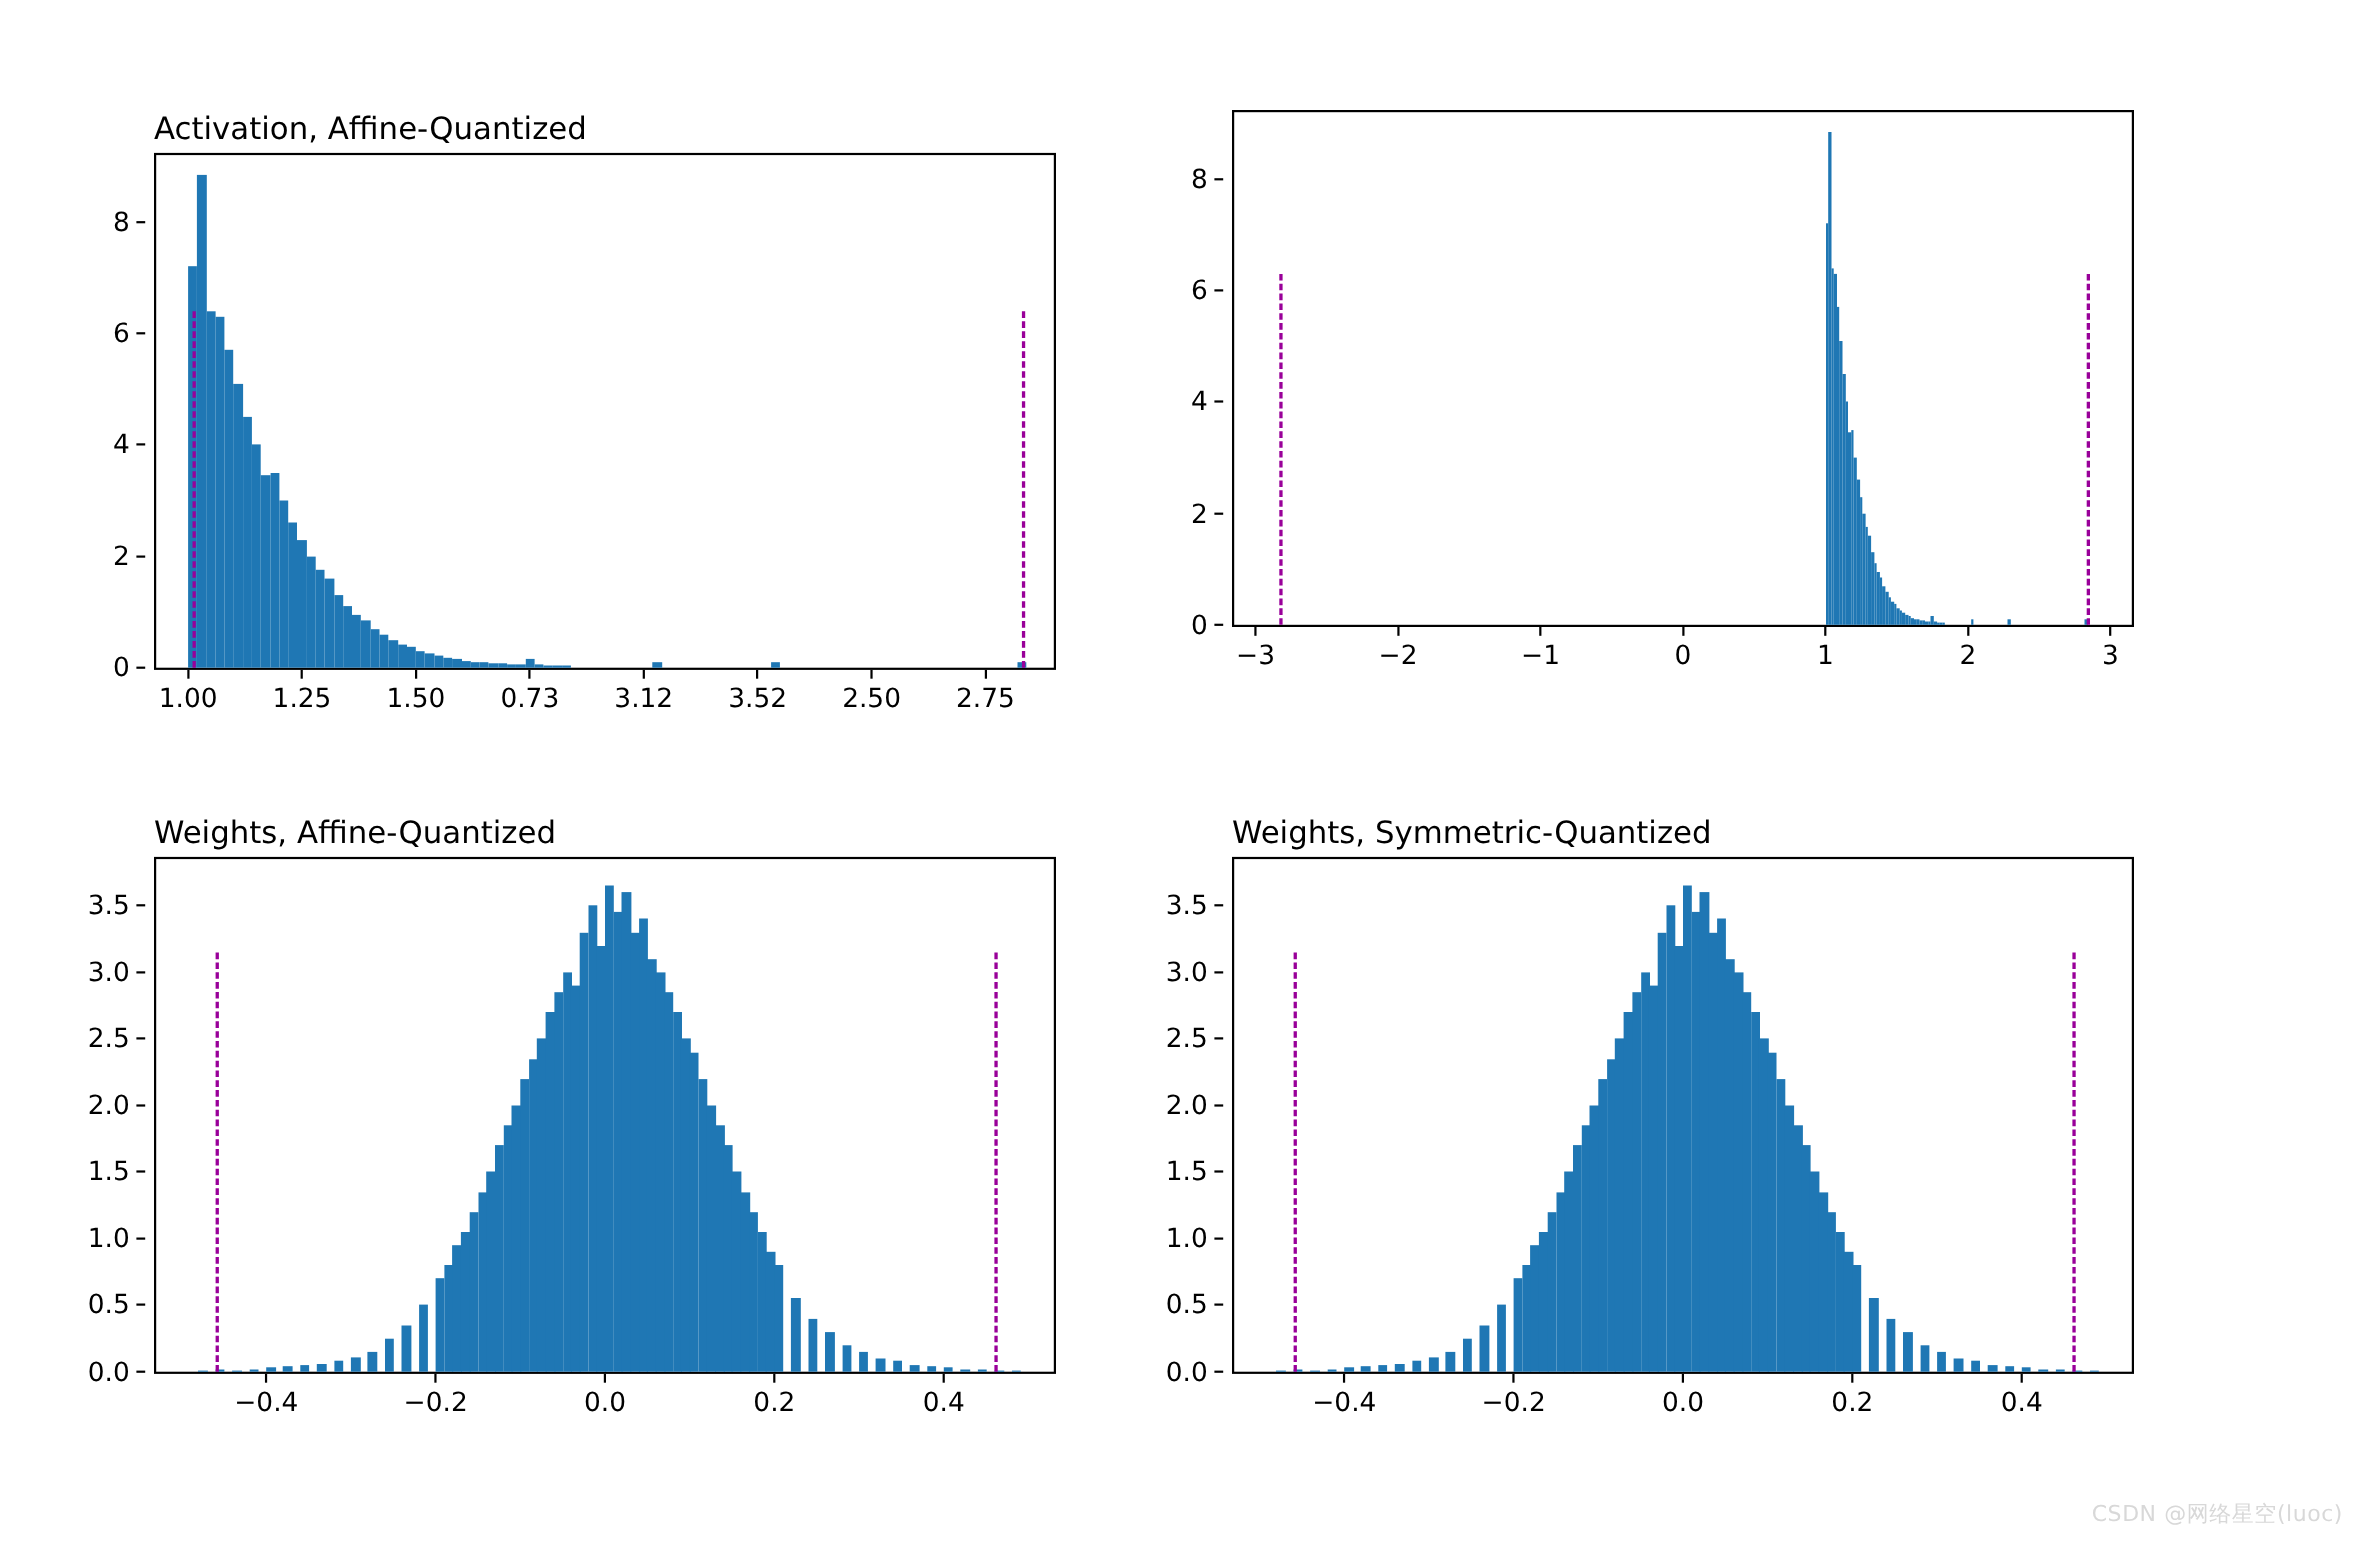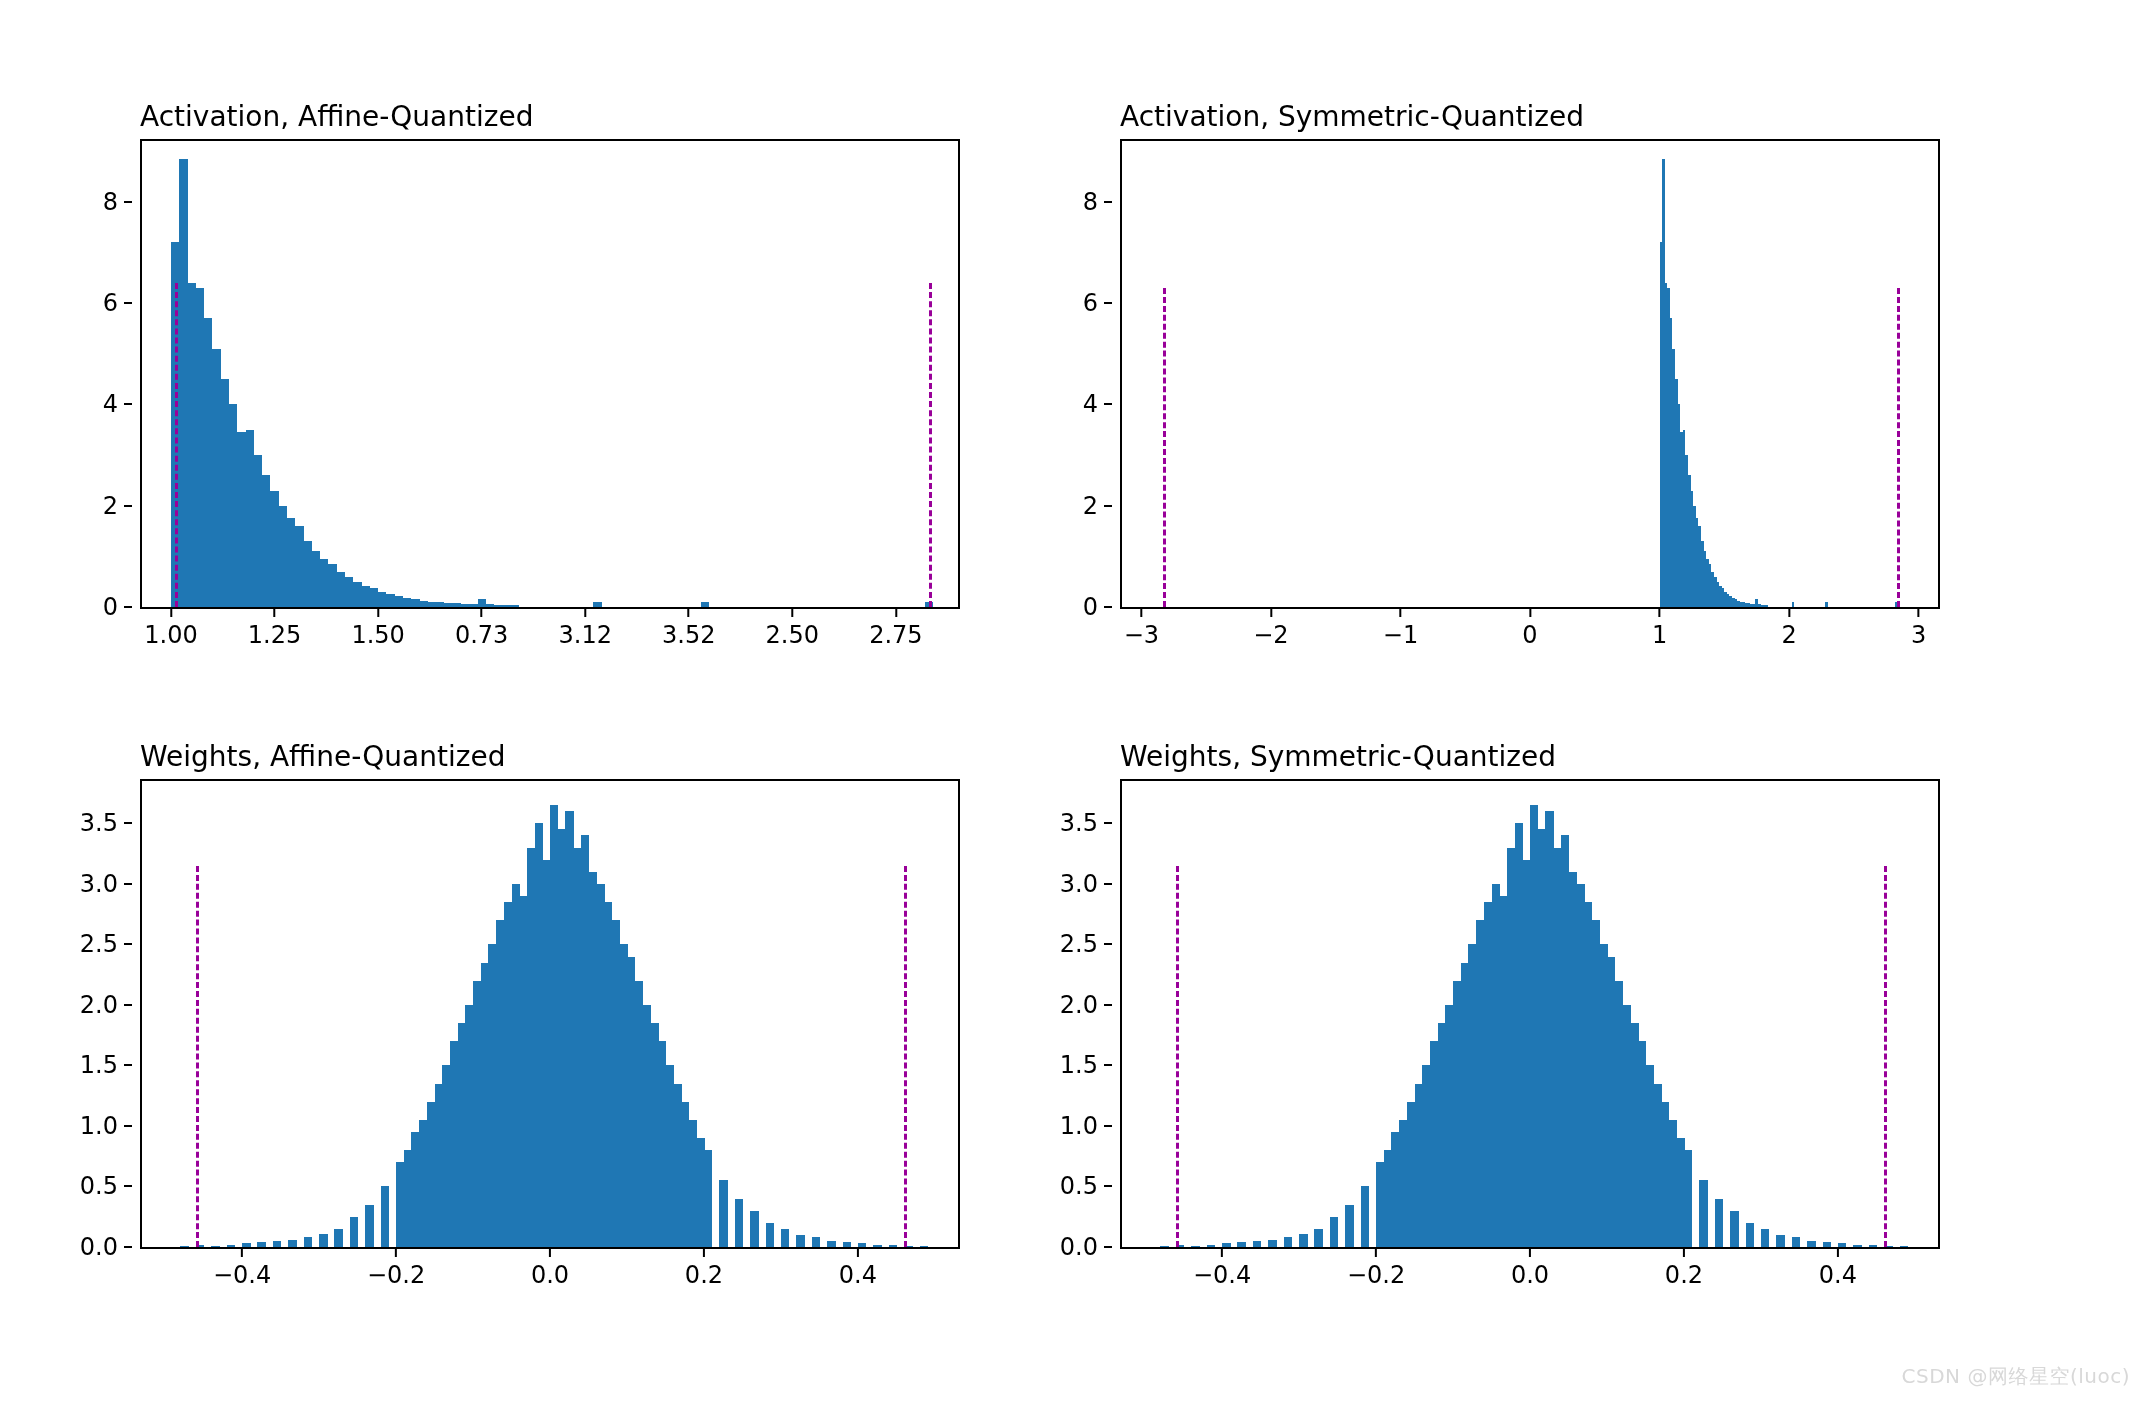--- a/index.html
+++ b/index.html
@@ -225,21 +225,20 @@
           <div class="x-tick" style="left: 753.868px;">
             <span class="mark"></span>
             <span class="lbl">2.75</span>
           </div>
         </div>
     <div class="vline" style="left: 33.1371px; bottom: 0px; height: 324.174px;"></div>
         <div class="vline" style="left: 787.005px; bottom: 0px; height: 324.174px;"></div>
       </div>
   </div>
   <div class="panel">
-    <div class="title">Activation, Symmetric-Quantized</div>
     <div class="plot-box">
       <div class="y-axis">
           <div class="y-tick" style="bottom: 0px;">
             <span class="lbl">0</span>
             <span class="mark"></span>
           </div>
           <div class="y-tick" style="bottom: 101.304px;">
             <span class="lbl">2</span>
             <span class="mark"></span>
           </div>

